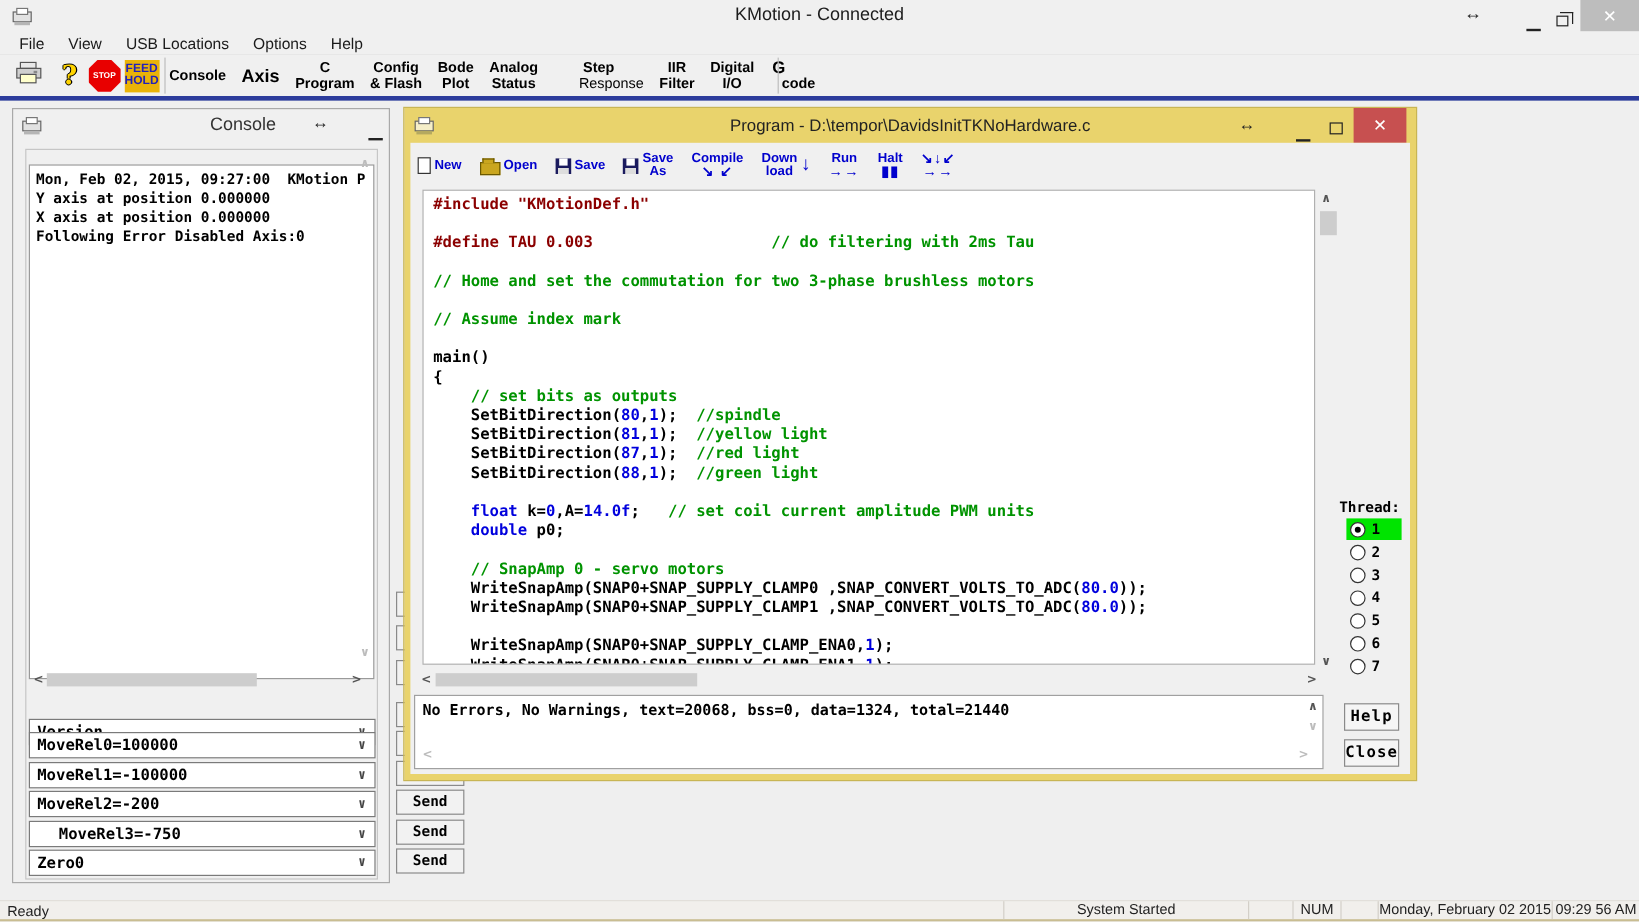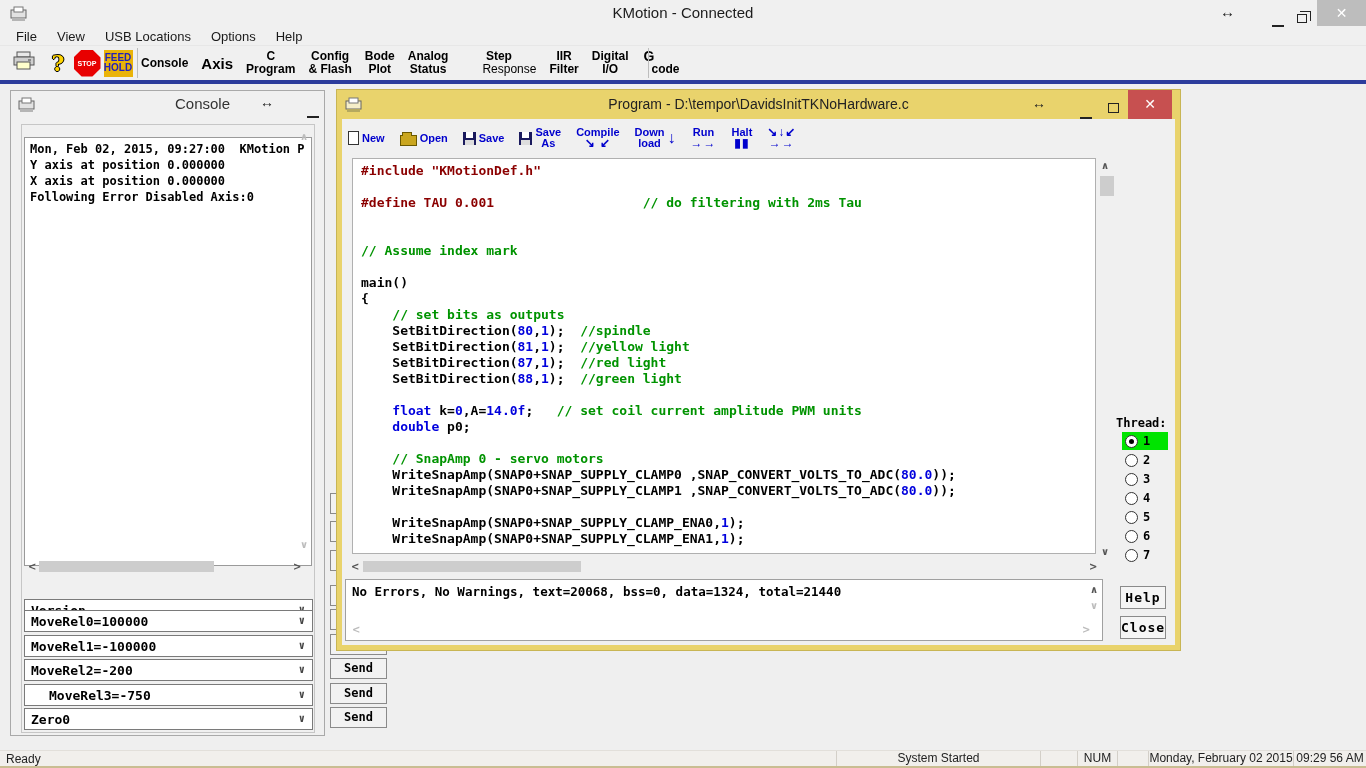--- a/index.html
+++ b/index.html
@@ -327,22 +327,23 @@
               <span class="ptb-lines">
                 <span class="ptb-g">↘↓↙</span>
                 <span class="ptb-g">→→</span>
               </span>
             </div>
           </div>
 
         <div class="code-area" id="code-area">
             <div class="code-line"><span class="c-pp">#include "KMotionDef.h"</span></div>
             <div class="code-line"></div>
-            <div class="code-line"><span class="c-pp">#define TAU 0.001</span><span class="c-id">                   </span><span class="c-cm">// do filtering with 2ms Tau</span></div>
-            <div class="code-line"></div>
+            <div class="code-line"><span class="c-pp">#define TAU 0.003</span><span class="c-id">                   </span><span class="c-cm">// do filtering with 2ms Tau</span></div>
+            <div class="code-line"></div>
+            <div class="code-line"><span class="c-cm">// Home and set the commutation for two 3-phase brushless motors</span></div>
             <div class="code-line"></div>
             <div class="code-line"><span class="c-cm">// Assume index mark</span></div>
             <div class="code-line"></div>
             <div class="code-line"><span class="c-id">main()</span></div>
             <div class="code-line"><span class="c-id">{</span></div>
             <div class="code-line"><span class="c-id">    </span><span class="c-cm">// set bits as outputs</span></div>
             <div class="code-line"><span class="c-id">    SetBitDirection(</span><span class="c-num">80</span><span class="c-id">,</span><span class="c-num">1</span><span class="c-id">);  </span><span class="c-cm">//spindle</span></div>
             <div class="code-line"><span class="c-id">    SetBitDirection(</span><span class="c-num">81</span><span class="c-id">,</span><span class="c-num">1</span><span class="c-id">);  </span><span class="c-cm">//yellow light</span></div>
             <div class="code-line"><span class="c-id">    SetBitDirection(</span><span class="c-num">87</span><span class="c-id">,</span><span class="c-num">1</span><span class="c-id">);  </span><span class="c-cm">//red light</span></div>
             <div class="code-line"><span class="c-id">    SetBitDirection(</span><span class="c-num">88</span><span class="c-id">,</span><span class="c-num">1</span><span class="c-id">);  </span><span class="c-cm">//green light</span></div>

